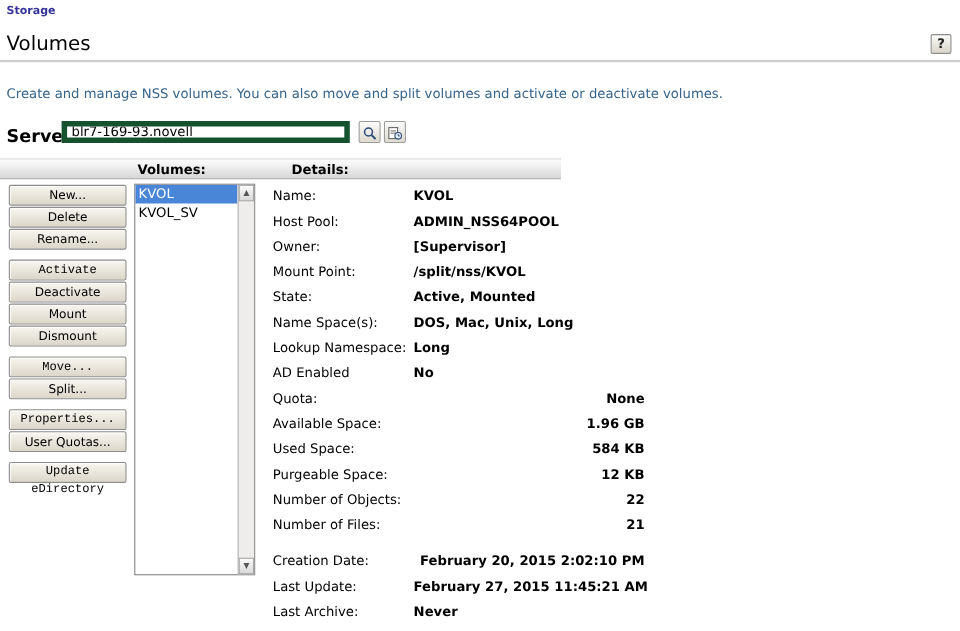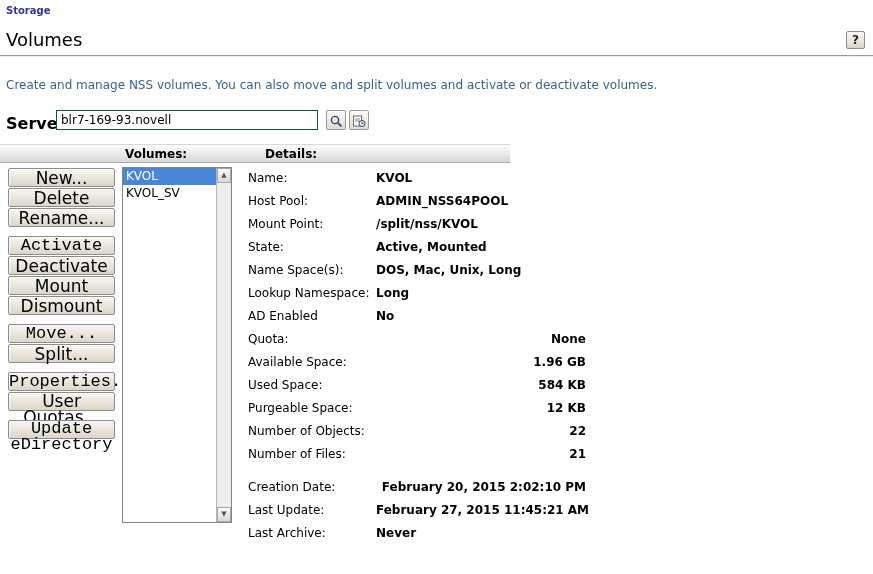--- a/index.html
+++ b/index.html
@@ -43,21 +43,21 @@
   }
 
   
   .server-label {
     position:absolute; left:6px; top:114px;
     font-size:16px; font-weight:bold;
   }
   .server-input {
     position:absolute; left:56px; top:110px;
     width:262px; height:20px;
-    border:1px solid #14532d; background:#fff;
+    border:5px solid #14532d; background:#fff;
     font-size:12px; font-family:inherit; padding:1px 4px; color:#000;
   }
   .icon-btn {
     position:absolute; top:110px; width:20px; height:20px;
     background:linear-gradient(#fbfbfa,#dedacf);
     border:1px solid #9a9a9a; border-radius:2px;
     padding:0; cursor:pointer;
   }
   .icon-btn.selector { left:326px; }
   .icon-btn.history  { left:349px; }
@@ -76,21 +76,21 @@
   
   .buttons-col {
     position:absolute; left:8px; top:168px; width:107px;
     display:flex; flex-direction:column;
   }
   .btn {
     height:19px; margin-bottom:1px; width:107px;
     background:linear-gradient(#f8f6f1,#dbd6c8);
     border:1px solid #8c8c8c; border-radius:2px;
     box-shadow:inset 1px 1px 0 rgba(255,255,255,.8);
-    font-size:17px; font-family:inherit; color:#000;
+    font-size:11px; font-family:inherit; color:#000;
     text-align:center; line-height:16px; cursor:pointer; padding:0;
   }
   .group-gap { margin-top:8px;font-family:Liberation Mono, monospace; }
 
   
   .listbox {
     position:absolute; left:122px; top:167px; width:110px; height:356px;
     border:1px solid #848484; background:#fff;
   }
   .list-items {
@@ -189,20 +189,24 @@
 <div class="details">
   <div class="drow">
     <span class="dlabel">Name:</span>
     <span class="dvalue">KVOL</span>
   </div>
   <div class="drow">
     <span class="dlabel">Host Pool:</span>
     <span class="dvalue">ADMIN_NSS64POOL</span>
   </div>
   <div class="drow">
+    <span class="dlabel">Owner:</span>
+    <span class="dvalue">[Supervisor]</span>
+  </div>
+  <div class="drow">
     <span class="dlabel">Mount Point:</span>
     <span class="dvalue">/split/nss/KVOL</span>
   </div>
   <div class="drow">
     <span class="dlabel">State:</span>
     <span class="dvalue">Active, Mounted</span>
   </div>
   <div class="drow">
     <span class="dlabel">Name Space(s):</span>
     <span class="dvalue">DOS, Mac, Unix, Long</span>

